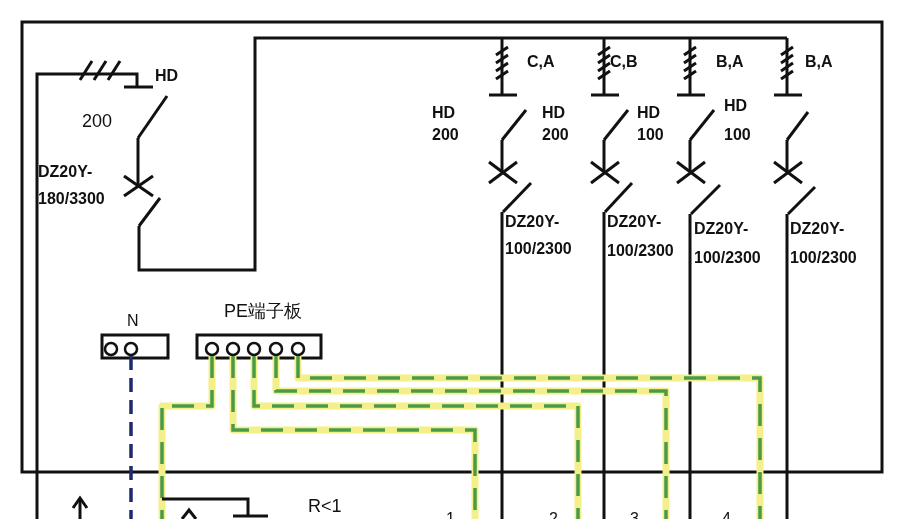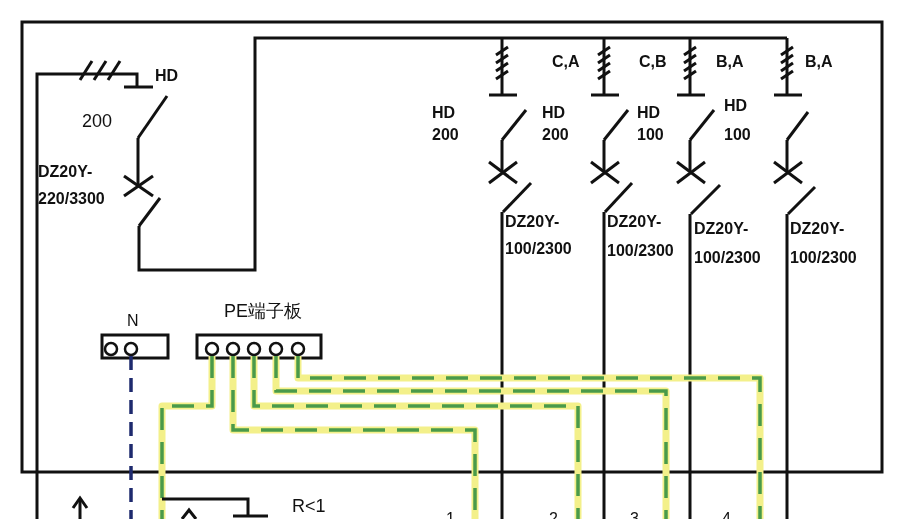--- a/index.html
+++ b/index.html
@@ -116,24 +116,24 @@
     <polyline points="73,508 80,498 87,508"></polyline>
     <polyline points="162,499 248,499 248,515"></polyline>
     <line x1="233" y1="516" x2="268" y2="516"></line>
     <polyline points="182,519 189,510 196,519"></polyline>
   </g>
 </svg>
 
 <div class="lbl" style="left:155px; top:67px;">HD</div>
 <div class="lbl normal big" style="left:82px; top:112px;">200</div>
 <div class="lbl" style="left:38px; top:163px;">DZ20Y-</div>
-<div class="lbl" style="left:38px; top:190px;">220/3300</div>
+<div class="lbl" style="left:38px; top:190px;">180/3300</div>
 
-<div class="lbl" style="left:552px; top:53px;">C,A</div>
-<div class="lbl" style="left:639px; top:53px;">C,B</div>
+<div class="lbl" style="left:527px; top:53px;">C,A</div>
+<div class="lbl" style="left:610px; top:53px;">C,B</div>
 <div class="lbl" style="left:716px; top:53px;">B,A</div>
 <div class="lbl" style="left:805px; top:53px;">B,A</div>
 
 <div class="lbl" style="left:432px; top:104px;">HD</div>
 <div class="lbl" style="left:432px; top:126px;">200</div>
 <div class="lbl" style="left:542px; top:104px;">HD</div>
 <div class="lbl" style="left:542px; top:126px;">200</div>
 <div class="lbl" style="left:637px; top:104px;">HD</div>
 <div class="lbl" style="left:637px; top:126px;">100</div>
 <div class="lbl" style="left:724px; top:97px;">HD</div>
@@ -144,18 +144,18 @@
 <div class="lbl" style="left:607px; top:213px;">DZ20Y-</div>
 <div class="lbl" style="left:607px; top:242px;">100/2300</div>
 <div class="lbl" style="left:694px; top:220px;">DZ20Y-</div>
 <div class="lbl" style="left:694px; top:249px;">100/2300</div>
 <div class="lbl" style="left:790px; top:220px;">DZ20Y-</div>
 <div class="lbl" style="left:790px; top:249px;">100/2300</div>
 
 <div class="lbl normal" style="left:127px; top:312px;">N</div>
 <div class="lbl normal big" style="left:224px; top:302px;">PE端子板</div>
 
-<div class="lbl normal big" style="left:292px; top:497px;">R&lt;1</div>
+<div class="lbl normal big" style="left:308px; top:497px;">R&lt;1</div>
 
 <div class="lbl normal" style="left:446px; top:510px;">1</div>
 <div class="lbl normal" style="left:549px; top:510px;">2</div>
 <div class="lbl normal" style="left:630px; top:510px;">3</div>
 <div class="lbl normal" style="left:722px; top:510px;">4</div>
 
 </body></html>

